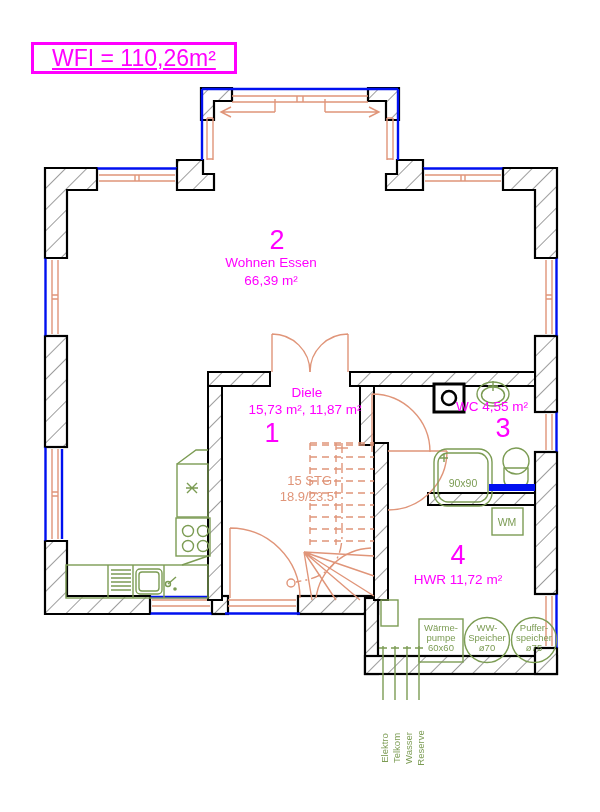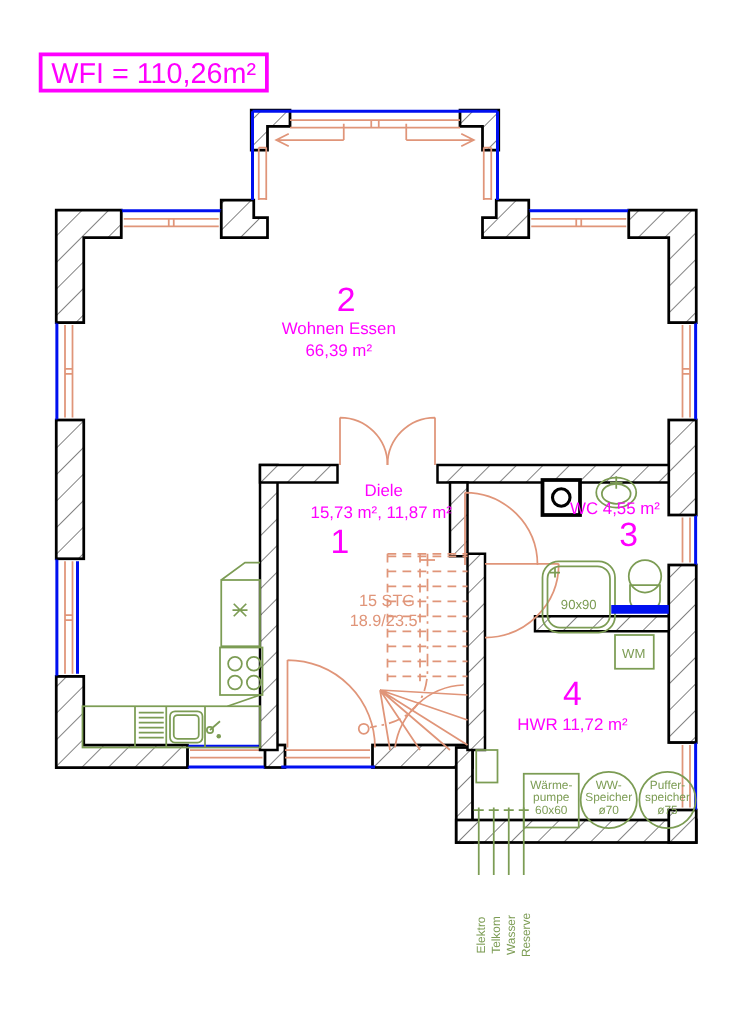--- a/index.html
+++ b/index.html
@@ -1,20 +1,20 @@
 <!DOCTYPE html>
 <html><head>
 <meta charset="utf-8">
 <style>
   html,body { margin:0; padding:0; background:#ffffff; }
   .canvas { position:relative; width:600px; height:812px; background:#ffffff;
             font-family:"Liberation Sans", sans-serif; overflow:hidden; }
   .title-box { position:absolute; left:31px; top:42px; border:3px solid #ff00ff;
-               color:#ff00ff; font-size:23px; line-height:26px; padding:0 7px;
-               white-space:nowrap; }
+               color:#ff00ff; font-size:23px; line-height:26px; padding:0 18px;
+               white-space:nowrap;text-decoration:underline; }
   svg text { font-family:"Liberation Sans", sans-serif; }
   .wall  { fill:url(#hatch); stroke:#000; stroke-width:2.2; }
   .iwall { fill:url(#hatch); stroke:#000; stroke-width:2; }
   .blue   { stroke:#0010f0; stroke-width:2.4; fill:none; }
   .bluefill { fill:#0010f0; stroke:none; }
   .salmon { stroke:#e09579; stroke-width:1.4; fill:none; }
   .green  { stroke:#7c9c54; stroke-width:1.4; fill:none; }
   .jamb   { stroke:#000; stroke-width:1.4; fill:none; }
   .dash    { stroke-dasharray:7 5; }
   .dashdot { stroke-dasharray:10 4 2 4; }

